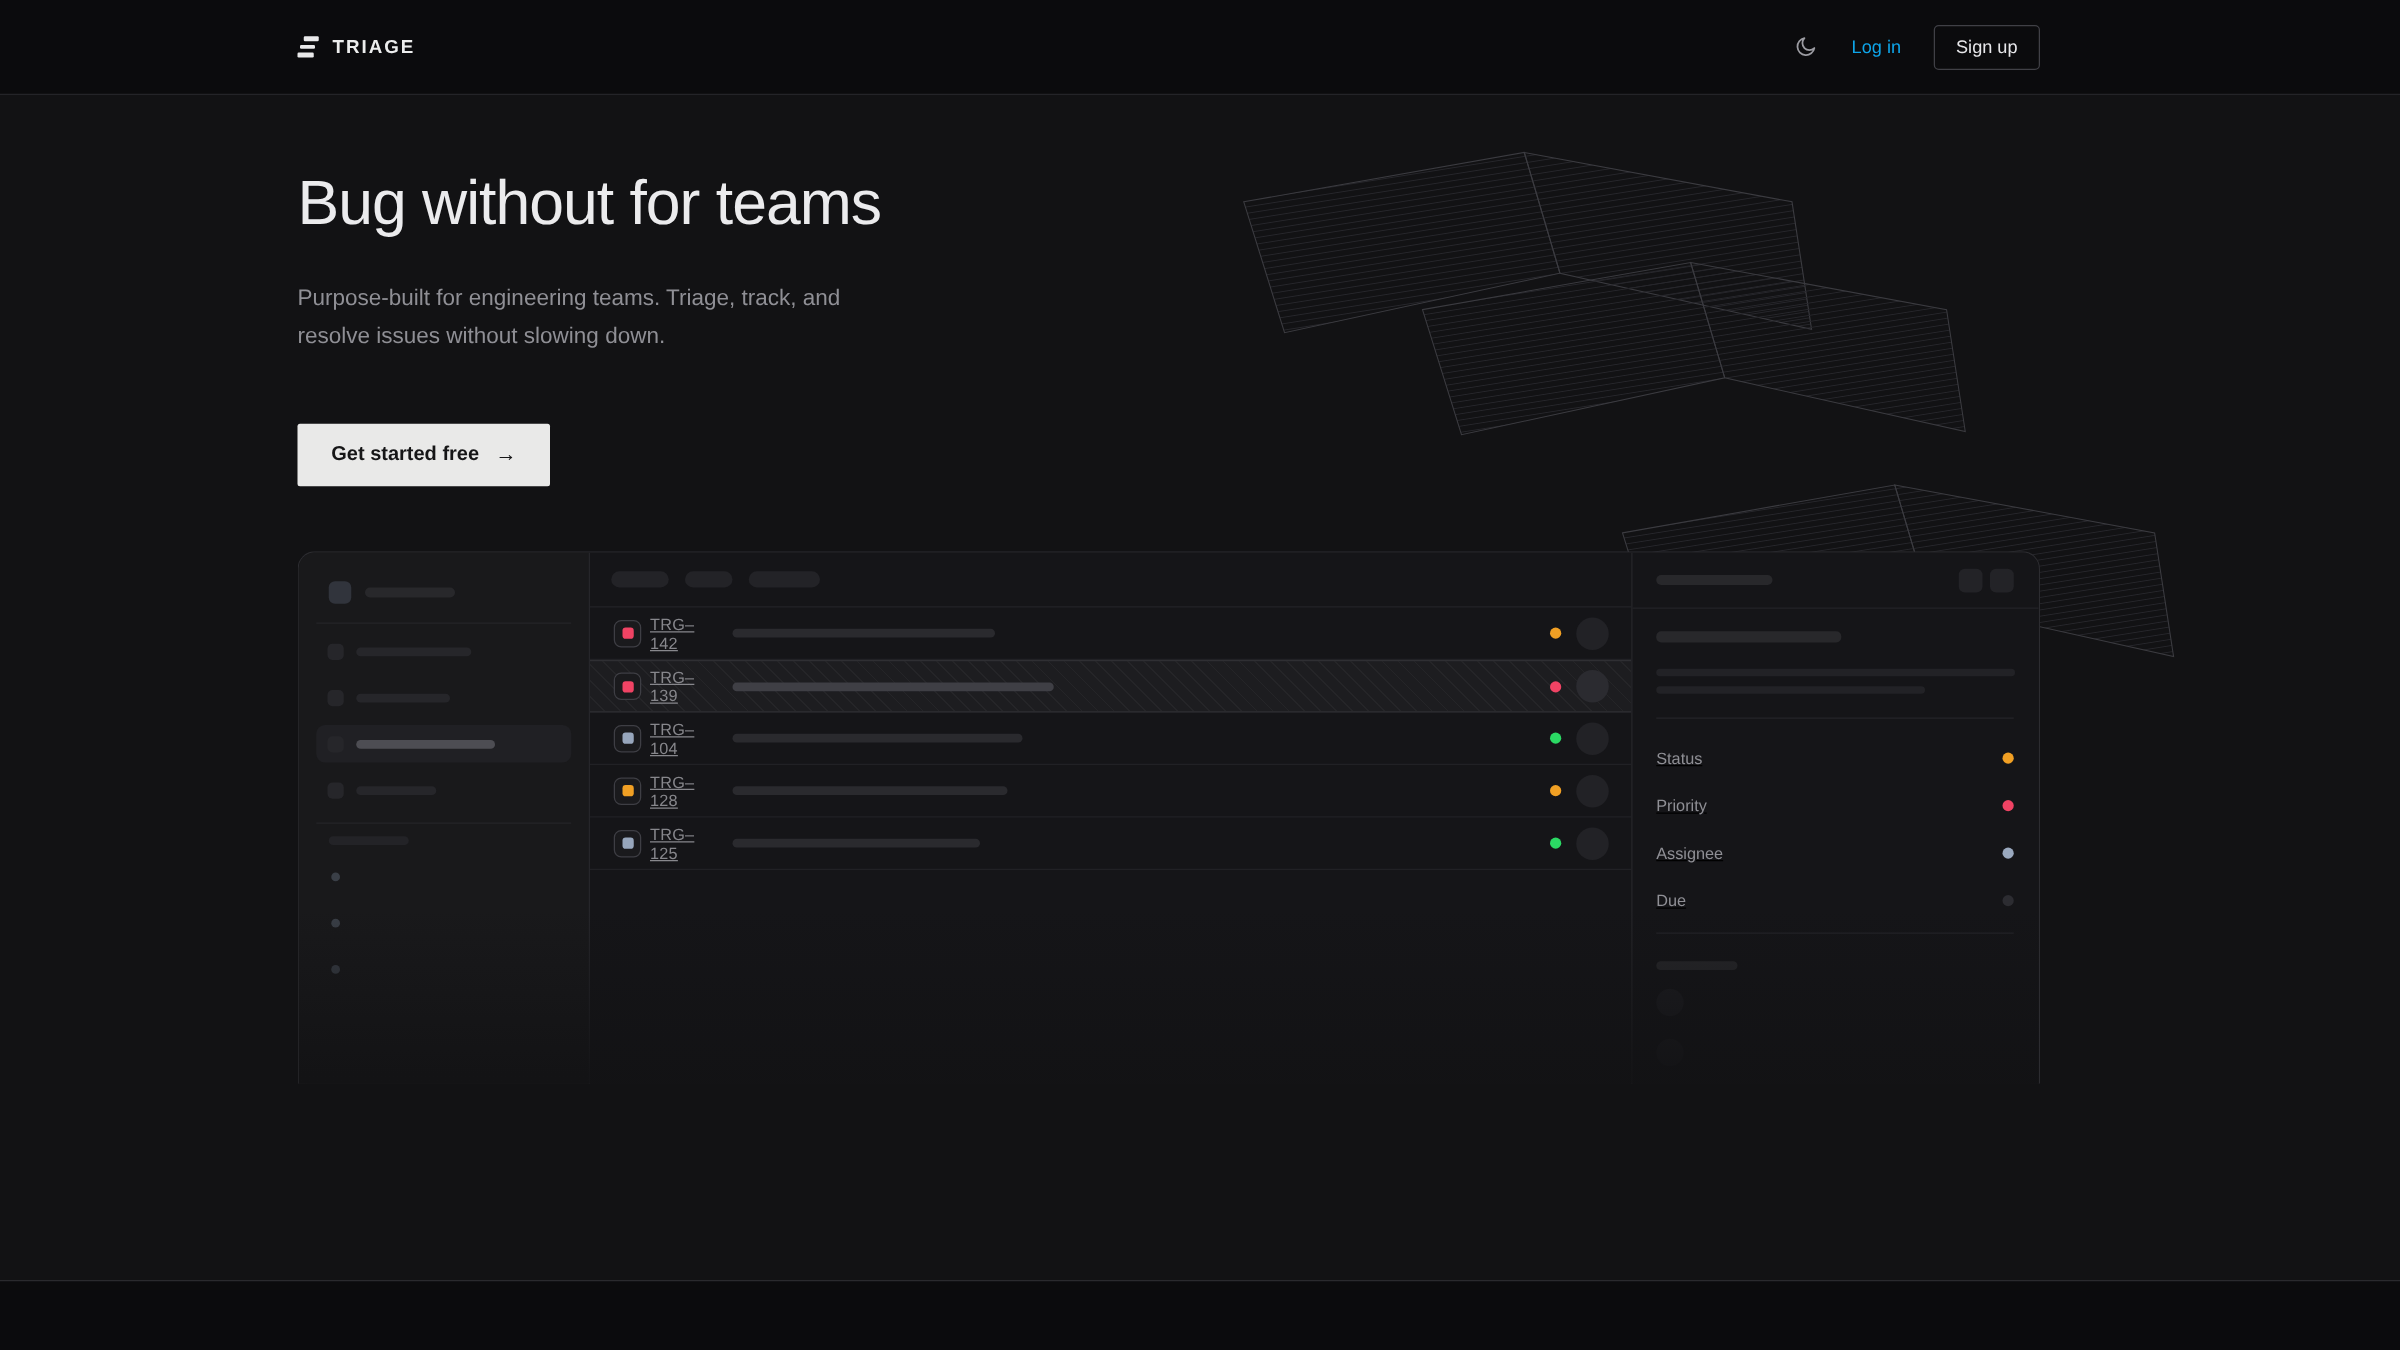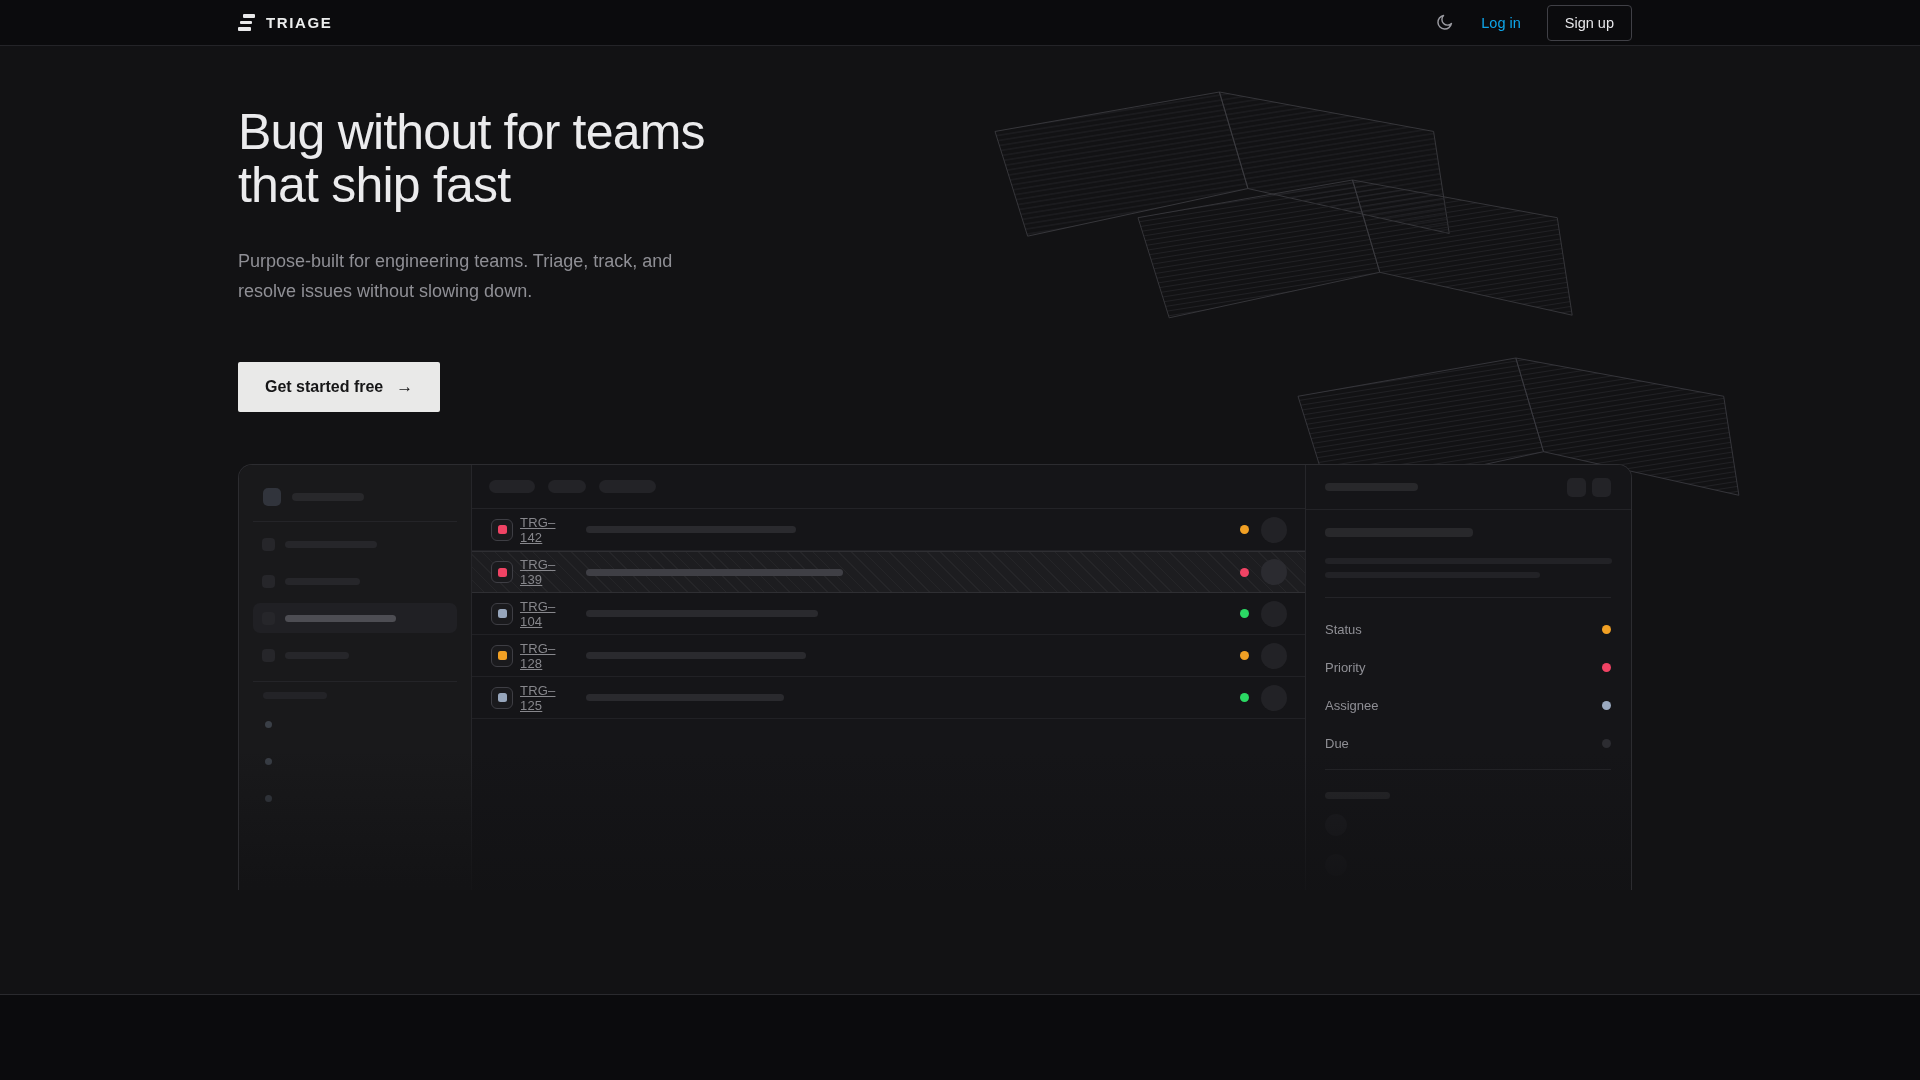--- a/index.html
+++ b/index.html
@@ -1,19 +1,19 @@
 <!DOCTYPE html>
 <html><head>
 <meta charset="utf-8">
 <style>
   * { margin:0; padding:0; box-sizing:border-box; }
   html,body { width:1920px; height:1080px; background:#0b0b0d; font-family:"Liberation Sans", sans-serif; overflow:hidden; }
 
   
-  .nav { height:46px; display:flex; align-items:center; justify-content:space-between;
+  .nav { height:76px; display:flex; align-items:center; justify-content:space-between;
          padding:0 288px 0 238px; background:#0b0b0d; border-bottom:1px solid #242428; }
   .brand { display:flex; align-items:center; gap:11px; cursor:pointer; }
   .logo-icon { display:flex; flex-direction:column; gap:3px; }
   .logo-icon i { display:block; height:3.5px; background:#e9e9ea; border-radius:1px; }
   .logo-icon .b1 { width:12px; margin-left:5px; }
   .logo-icon .b2 { width:12px; margin-left:2px; }
   .logo-icon .b3 { width:13px; margin-left:0; }
   .brand-name { font-size:15px; font-weight:700; letter-spacing:1.6px; color:#eceded; }
   .nav-right { display:flex; align-items:center; gap:26px; }
   .moon-btn { width:22px; height:22px; display:flex; align-items:center; justify-content:center; cursor:pointer; }
@@ -77,21 +77,21 @@
   .m-detail { background:#151518; border-left:1px solid #26262a; }
   .d-head { height:45px; border-bottom:1px solid #232327; display:flex; align-items:center; padding:0 20px 0 19px; }
   .d-head .skel { width:93px; height:8px; }
   .d-head .btns { margin-left:auto; display:flex; gap:6px; }
   .d-btn { width:19px; height:19px; border-radius:5px; background:#232327; }
   .d-body { padding:0 20px 0 19px; }
   .d-title { margin-top:18px; width:148px; height:9px; }
   .d-line1 { margin-top:21px; width:287px; height:6px; background:#222226; }
   .d-line2 { margin-top:8px; width:215px; height:6px; background:#222226; }
   .d-div { height:1px; background:#242428; margin-top:19px; }
-  .fields { margin-top:12px; }
+  .fields { margin-top:12px;text-decoration:underline; }
   .field { height:38px; display:flex; align-items:center; }
   .f-label { font-size:13px; color:#8f8f95; }
   .f-dot { margin-left:auto; width:9px; height:9px; border-radius:50%; }
   .d-sec { margin-top:22px; width:65px; height:7px; }
   .d-c1 { margin-top:15px; width:22px; height:22px; border-radius:50%; background:#1d1d21; }
   .d-c2 { margin-top:18px; width:22px; height:22px; border-radius:50%; background:#1d1d21; }
 
   .mockup-fade { position:absolute; left:0; right:0; bottom:0; height:140px;
     background:linear-gradient(to bottom, rgba(18,18,20,0), rgba(18,18,20,0.85) 95%); pointer-events:none; }
 
@@ -134,21 +134,20 @@
       </g>
     </defs>
     <use href="#strip" transform="translate(5,52) scale(0.68)"></use>
     <use href="#strip" transform="translate(148,140) scale(0.65)"></use>
     <use href="#strip" transform="translate(308,318) scale(0.66)"></use>
   </svg>
 
   <div class="hero-inner">
     <h1 class="h1">
       <span>Bug without for teams</span>
-      <span>that ship fast</span>
     </h1>
     <p class="sub">
       <span>Purpose-built for engineering teams. Triage, track, and</span>
       <span>resolve issues without slowing down.</span>
     </p>
     <button class="cta">
       <span>Get started free</span>
       <span class="arrow">→</span>
     </button>
 

